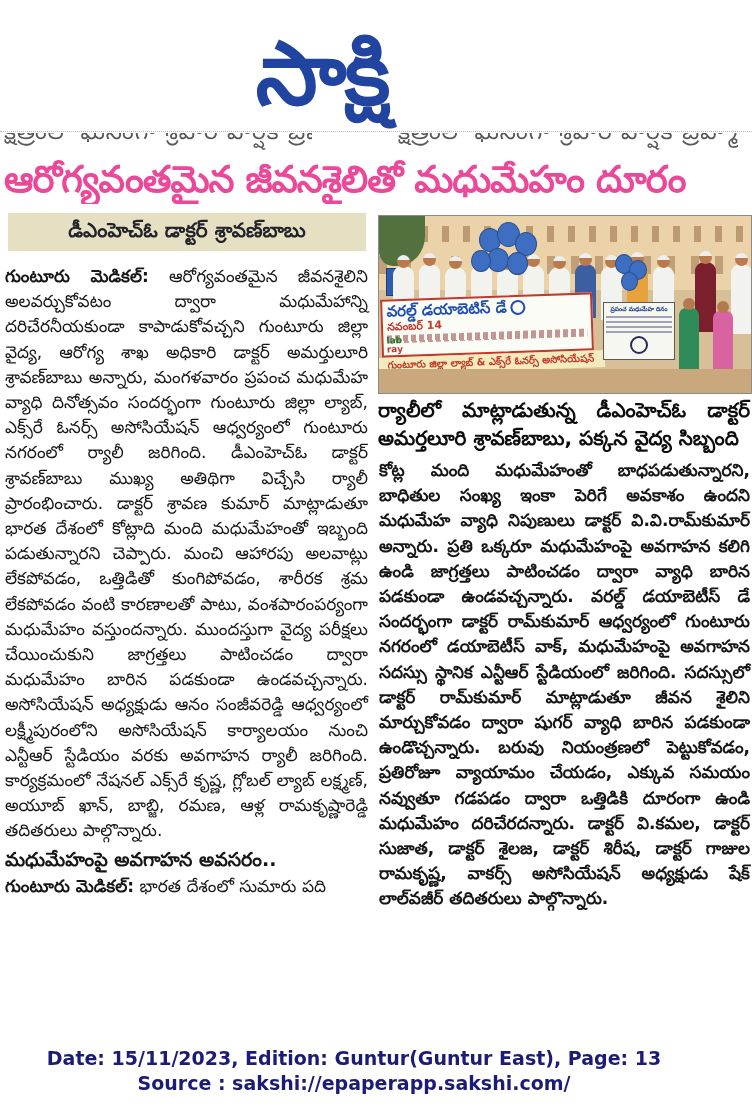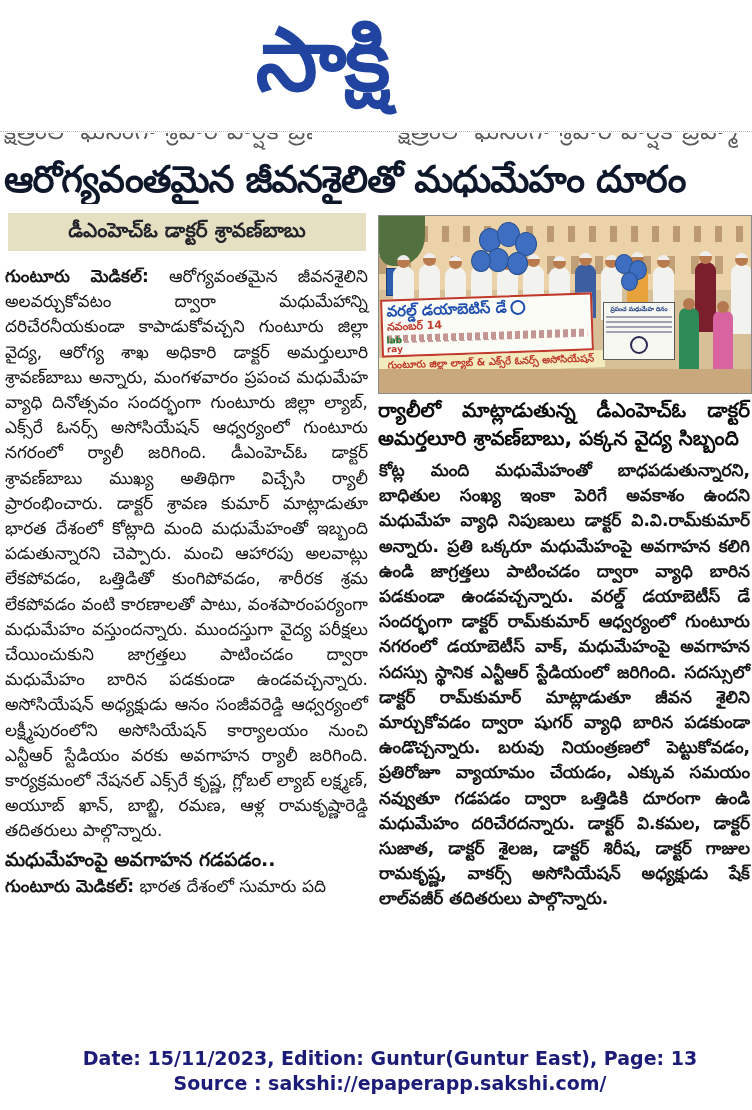--- a/index.html
+++ b/index.html
@@ -5,36 +5,36 @@
   html,body{margin:0;padding:0;}
   body{
     width:752px;height:1110px;background:#ffffff;position:relative;
     font-family:"DejaVu Sans","Liberation Sans",sans-serif;color:#1a1a1a;
     overflow:hidden;
   }
   .abs{position:absolute;}
 
   
   .masthead{
-    top:10px;left:0;width:644px;text-align:center;
+    top:24px;left:0;width:644px;text-align:center;
     font-size:88px;font-weight:bold;color:#2144a0;line-height:100px;
     letter-spacing:-2px;
   }
 
   
   .strip{height:24px;overflow:hidden;color:#3c3c3c;}
   .strip>span{display:block;font-size:23px;line-height:23px;transform:translateY(-13px);
     white-space:nowrap;letter-spacing:1px;opacity:.85;}
   .strip-l{top:133px;left:4px;width:308px;}
   .strip-r{top:133px;left:398px;width:340px;}
   .strip-rule{top:131px;left:0;width:752px;border-top:1px dotted #bbb;}
 
   
   .headline{
-    top:156px;left:4px;width:744px;font-size:37px;font-weight:bold;color:#0f172a;
+    top:156px;left:4px;width:744px;font-size:37px;font-weight:bold;color:#ec4899;
     line-height:48px;white-space:nowrap;overflow:hidden;letter-spacing:-1px;
   }
 
   
   .kicker{
     top:213px;left:8px;width:358px;height:38px;background:#e6e0c2;
     display:flex;align-items:center;justify-content:center;
     font-size:20px;font-weight:bold;color:#23232b;
   }
 
@@ -87,21 +87,21 @@
     border-radius:50%;background:#b5794f;}
   .sari-green{left:300px;top:92px;background:#2e8b57;}
   .sari-pink{left:334px;top:95px;background:#d863a0;}
 
   
   .caption{top:396px;left:378px;width:372px;font-size:20px;line-height:28px;
     font-weight:bold;color:#0d0d0d;text-align:justify;}
 
   
   .footer{top:1046px;left:0;width:708px;text-align:center;color:#1c1c78;
-    font-size:19px;font-weight:bold;line-height:25px;padding-left:36px;}
+    font-size:19px;font-weight:bold;line-height:25px;}
 </style>
 </head>
 <body>
 
 <div class="abs masthead">సాక్షి</div>
 
 <div class="abs strip-rule"></div>
 <div class="abs strip strip-l">
   <span>క్షేత్రంలో ఘనంగా శ్రీవారి వార్షిక బ్రహ్మోత్సవ ప్రారంభం</span>
 </div>
@@ -110,21 +110,21 @@
 </div>
 
 <div class="abs headline">ఆరోగ్యవంతమైన జీవనశైలితో మధుమేహం దూరం</div>
 
 <div class="abs kicker">
   <span>డీఎంహెచ్ఓ డాక్టర్ శ్రావణ్‌బాబు</span>
 </div>
 
 <div class="abs col col-left">
   <span class="lead">గుంటూరు మెడికల్:</span><span> ఆరోగ్యవంతమైన జీవనశైలిని అలవర్చుకోవటం ద్వారా మధుమేహాన్ని దరిచేరనీయకుండా కాపాడుకోవచ్చని గుంటూరు జిల్లా వైద్య, ఆరోగ్య శాఖ అధికారి డాక్టర్ అమర్తులూరి శ్రావణ్‌బాబు అన్నారు, మంగళవారం ప్రపంచ మధుమేహ వ్యాధి దినోత్సవం సందర్భంగా గుంటూరు జిల్లా ల్యాబ్, ఎక్స్‌రే ఓనర్స్ అసోసియేషన్ ఆధ్వర్యంలో గుంటూరు నగరంలో ర్యాలీ జరిగింది. డీఎంహెచ్ఓ డాక్టర్ శ్రావణ్‌బాబు ముఖ్య అతిథిగా విచ్చేసి ర్యాలీ ప్రారంభించారు. డాక్టర్ శ్రావణ కుమార్ మాట్లాడుతూ భారత దేశంలో కోట్లాది మంది మధుమేహంతో ఇబ్బంది పడుతున్నారని చెప్పారు. మంచి ఆహారపు అలవాట్లు లేకపోవడం, ఒత్తిడితో కుంగిపోవడం, శారీరక శ్రమ లేకపోవడం వంటి కారణాలతో పాటు, వంశపారంపర్యంగా మధుమేహం వస్తుందన్నారు. ముందస్తుగా వైద్య పరీక్షలు చేయించుకుని జాగ్రత్తలు పాటించడం ద్వారా మధుమేహం బారిన పడకుండా ఉండవచ్చన్నారు. అసోసియేషన్ అధ్యక్షుడు ఆనం సంజీవరెడ్డి ఆధ్వర్యంలో లక్ష్మీపురంలోని అసోసియేషన్ కార్యాలయం నుంచి ఎన్టీఆర్ స్టేడియం వరకు అవగాహన ర్యాలీ జరిగింది. కార్యక్రమంలో నేషనల్ ఎక్స్‌రే కృష్ణ, గ్లోబల్ ల్యాబ్ లక్ష్మణ్, అయూబ్ ఖాన్, బాబ్జి, రమణ, ఆళ్ల రామకృష్ణారెడ్డి తదితరులు పాల్గొన్నారు.</span>
-  <div class="subhead">మధుమేహంపై అవగాహన గడపడం..</div>
+  <div class="subhead">మధుమేహంపై అవగాహన అవసరం..</div>
   <span class="lead">గుంటూరు మెడికల్:</span><span> భారత దేశంలో సుమారు పది</span>
 </div>
 
 <div class="abs photo">
   <div class="buildings"></div>
   <div class="tree"></div>
   <div class="sign"></div>
 
   <div class="person" style="left:14px;top:50px;"></div>
   <div class="person" style="left:40px;top:48px;"></div>

